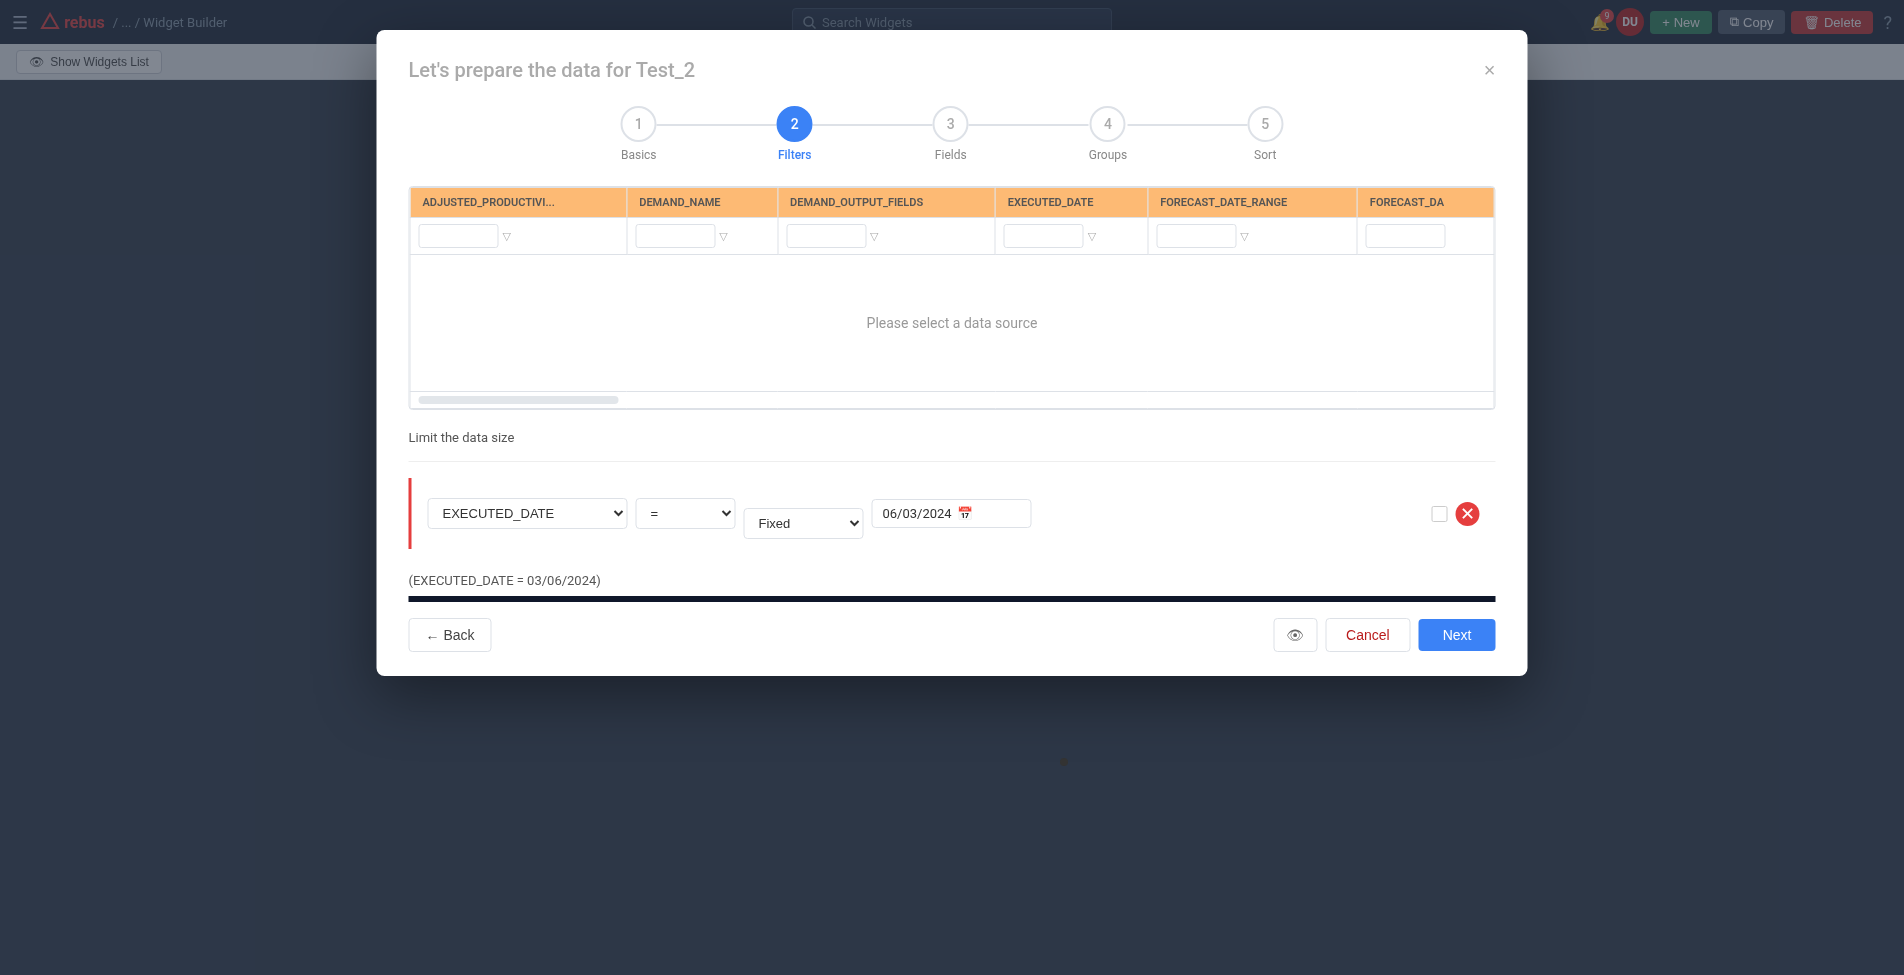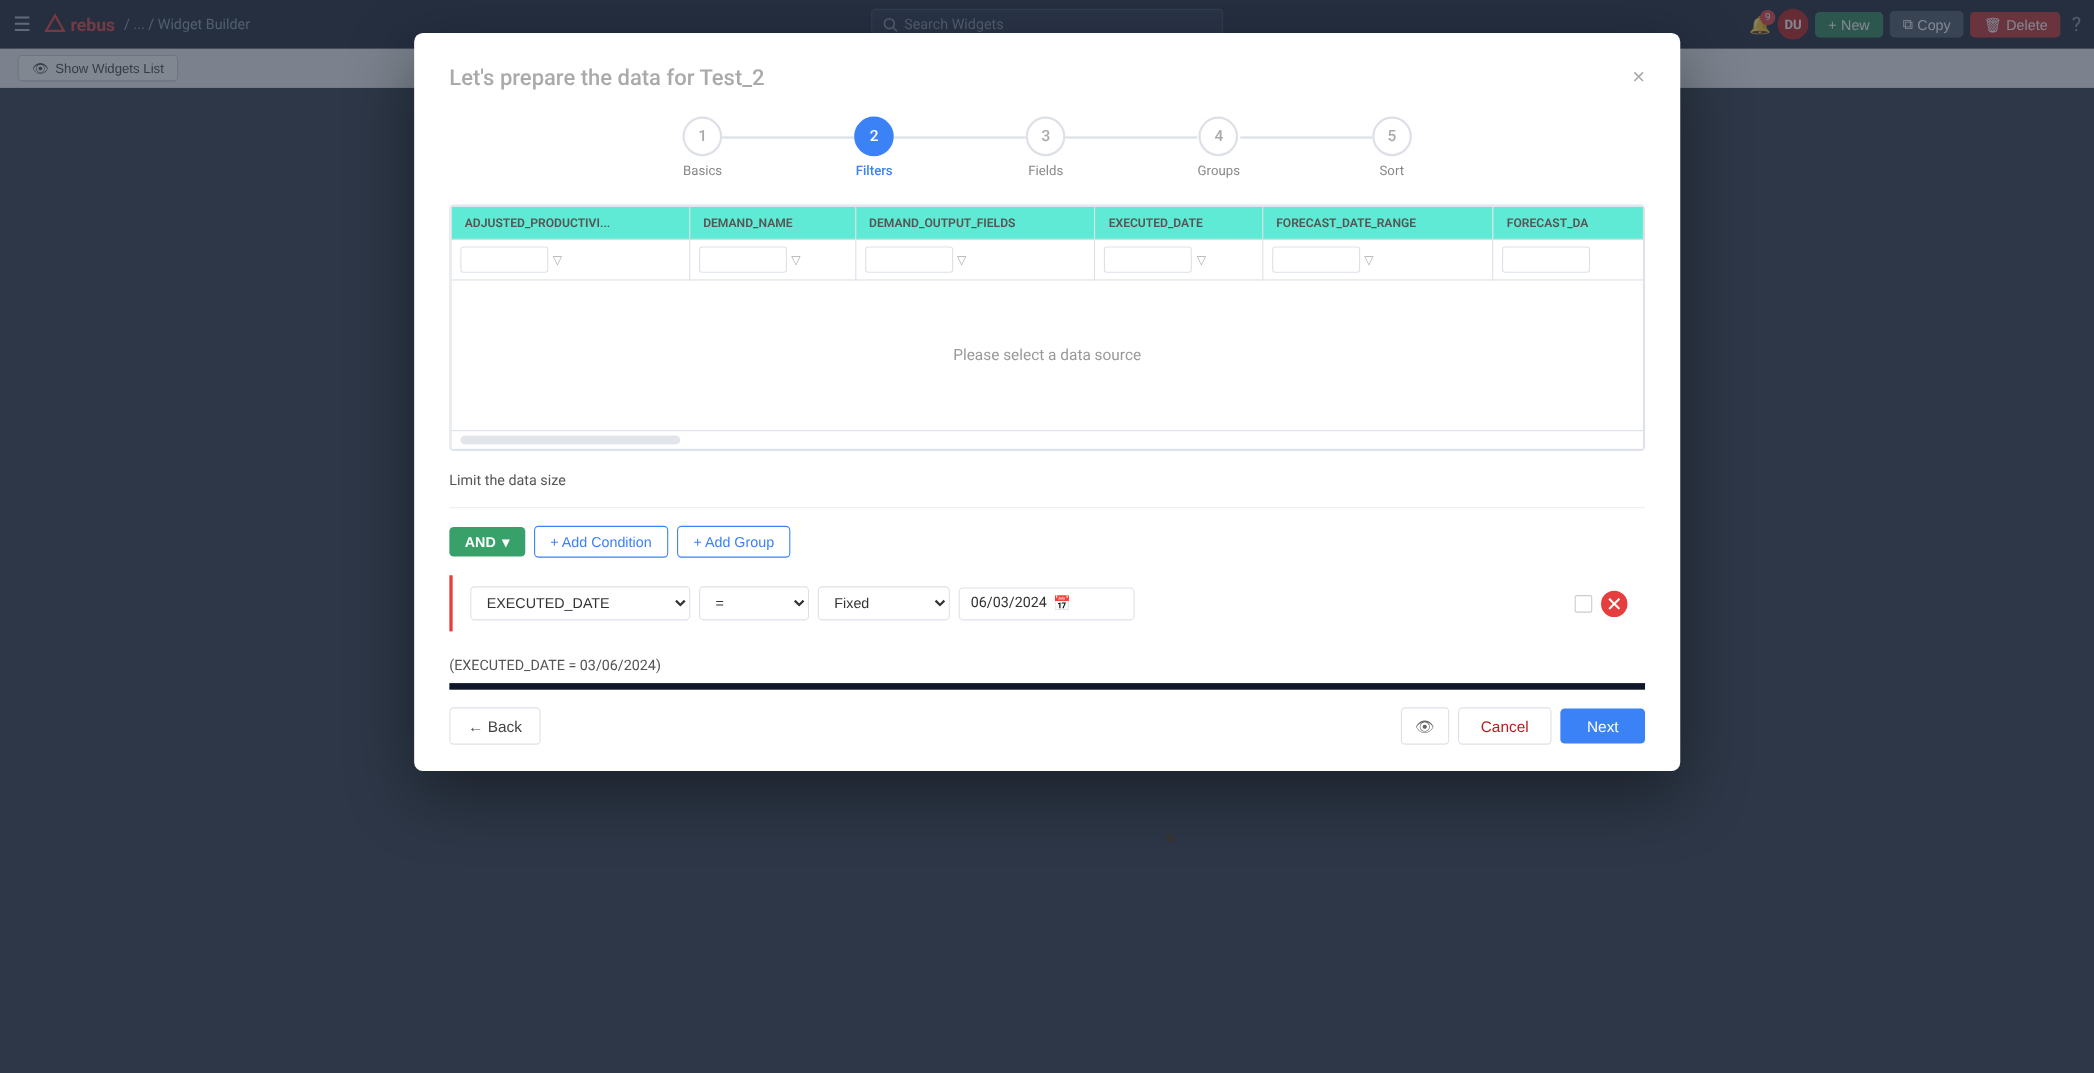--- a/index.html
+++ b/index.html
@@ -255,21 +255,21 @@
     }
     .data-table-scroll {
       overflow-x: auto;
     }
     .data-table {
       width: 100%;
       border-collapse: collapse;
       min-width: 900px;
     }
     .data-table th {
-      background: #5eead4;
+      background: #fdba74;
       border: 1px solid #dde1e7;
       padding: 8px 12px;
       font-size: 11px;
       font-weight: 600;
       text-transform: uppercase;
       color: #555;
       text-align: left;
       white-space: nowrap;
     }
     .data-table td {
@@ -385,20 +385,21 @@
       color: #333;
     }
     .condition-select-wide {
       width: 200px;
     }
     .condition-select-med {
       width: 100px;
     }
     .condition-select-type {
       width: 120px;
+      margin-top: 20px;
     }
     .condition-date-input-wrap {
       border: 1px solid #dde1e7;
       border-radius: 4px;
       padding: 6px 10px;
       font-size: 13px;
       display: flex;
       align-items: center;
       gap: 6px;
       color: #333;
@@ -644,32 +645,20 @@
             </td>
           </tr>
         </tbody>
       </table>
     </div>
   </div>
 
   <div class="section-label">Limit the data size</div>
 
   <div class="filter-builder">
-    <div class="filter-builder-header">
-      <button class="btn-and">
-        <span>AND</span>
-        <span>▾</span>
-      </button>
-      <button class="btn-add-condition">
-        <span>+ Add Condition</span>
-      </button>
-      <button class="btn-add-group">
-        <span>+ Add Group</span>
-      </button>
-    </div>
 
     <div class="condition-row">
       <select class="condition-select condition-select-wide">
         <option>EXECUTED_DATE</option>
       </select>
       <select class="condition-select condition-select-med">
         <option>=</option>
       </select>
       <select class="condition-select condition-select-type">
         <option>Fixed</option>

